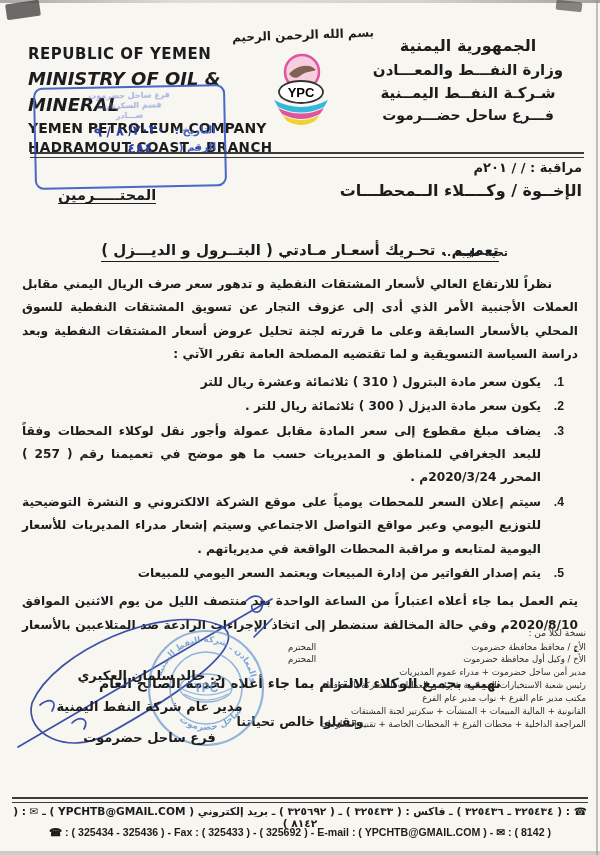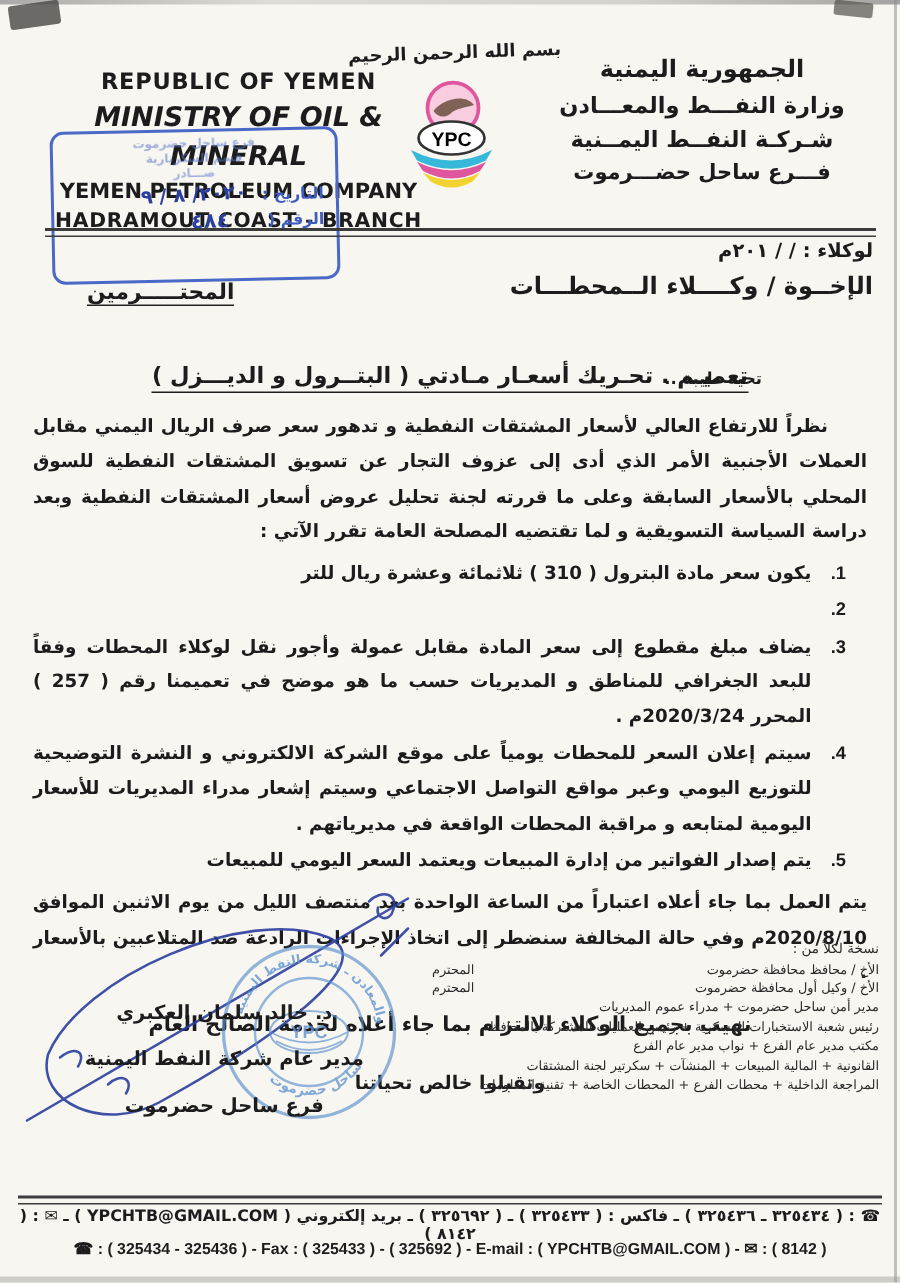--- a/index.html
+++ b/index.html
@@ -10,21 +10,21 @@
     color:#1c1c1c;
   }
   
   .edge-top{position:absolute;top:0;left:0;right:0;height:3px;background:linear-gradient(90deg,#6a6a6a,#c9c7c2 30%,#b7b5b0 70%,#5f5f5f);opacity:.55;}
   .edge-right{position:absolute;top:0;right:2px;width:2px;height:100%;background:#8a8884;opacity:.5;}
   .edge-bottom{position:absolute;bottom:0;left:0;right:0;height:4px;background:#9a9894;opacity:.45;}
   .corner-tl{position:absolute;top:2px;left:6px;width:34px;height:16px;background:#474743;transform:rotate(-8deg);opacity:.8;border-radius:2px;}
   .corner-tr{position:absolute;top:1px;right:18px;width:26px;height:10px;background:#55534f;transform:rotate(6deg);opacity:.7;border-radius:2px;}
 
   
-  .hdr-en{position:absolute;top:44px;left:28px;width:262px;text-align:center;font-weight:bold;line-height:1.45;}
+  .hdr-en{position:absolute;top:44px;left:28px;width:262px;font-weight:bold;line-height:1.45;}
   .hdr-en .l1{font-size:15px;letter-spacing:.5px;}
   .hdr-en .l2{font-size:18px;font-style:italic;}
   .hdr-en .l3{font-size:14px;}
   .hdr-en .l4{font-size:13.5px;letter-spacing:.5px;}
   .hdr-ar{position:absolute;top:34px;right:12px;width:240px;text-align:center;font-weight:bold;direction:rtl;line-height:1.55;}
   .hdr-ar .a1{font-size:16px;}
   .hdr-ar .a2,.hdr-ar .a3{font-size:15px;}
   .hdr-ar .a4{font-size:14px;}
   .bismillah{position:absolute;top:28px;left:228px;width:150px;text-align:center;font-size:12px;font-weight:bold;direction:rtl;transform:rotate(-2deg);}
   .logo{position:absolute;top:48px;left:262px;}
@@ -126,38 +126,39 @@
       <span class="hand">٢٠٢٠/ ٨ / ٩</span>
     </div>
     <div class="row">
       <span>الرقم (</span>
       <span class="hand2">٤٨٤</span>
     </div>
   </div>
 
   <div class="rule1"></div>
 
-  <div class="dateline">لوكلاء :      /      /      ٢٠١م</div>
+  <div class="dateline">مراقبة :      /      /      ٢٠١م</div>
   <div class="addressee">الإخــوة / وكــــلاء الــمحطـــات</div>
   <div class="respected">المحتـــــرمين</div>
   <div class="greeting">تحية طيبة ..</div>
 
   <div class="subject">
     <span>تعميـم . تحـريك أسعـار مـادتي ( البتــرول و الديـــزل )</span>
   </div>
 
   <div class="bodytext">
     <p class="intro">نظراً للارتفاع العالي لأسعار المشتقات النفطية و تدهور سعر صرف الريال اليمني مقابل العملات الأجنبية الأمر الذي أدى إلى عزوف التجار عن تسويق المشتقات النفطية للسوق المحلي بالأسعار السابقة وعلى ما قررته لجنة تحليل عروض أسعار المشتقات النفطية وبعد دراسة السياسة التسويقية و لما تقتضيه المصلحة العامة تقرر الآتي :</p>
     <div class="list">
       <div class="li">
         <span class="num">1.</span>
         <span class="txt">يكون سعر مادة البترول ( 310 ) ثلاثمائة وعشرة ريال للتر</span>
       </div>
       <div class="li">
         <span class="num">2.</span>
+        <span class="txt">يكون سعر مادة الديزل ( 300 ) ثلاثمائة ريال للتر .</span>
       </div>
       <div class="li">
         <span class="num">3.</span>
         <span class="txt">يضاف مبلغ مقطوع إلى سعر المادة مقابل عمولة وأجور نقل لوكلاء المحطات وفقاً للبعد الجغرافي للمناطق و المديريات حسب ما هو موضح في تعميمنا رقم ( 257 ) المحرر 2020/3/24م .</span>
       </div>
       <div class="li">
         <span class="num">4.</span>
         <span class="txt">سيتم إعلان السعر للمحطات يومياً على موقع الشركة الالكتروني و النشرة التوضيحية للتوزيع اليومي وعبر مواقع التواصل الاجتماعي وسيتم إشعار مدراء المديريات للأسعار اليومية لمتابعه و مراقبة المحطات الواقعة في مديرياتهم .</span>
       </div>
       <div class="li">

